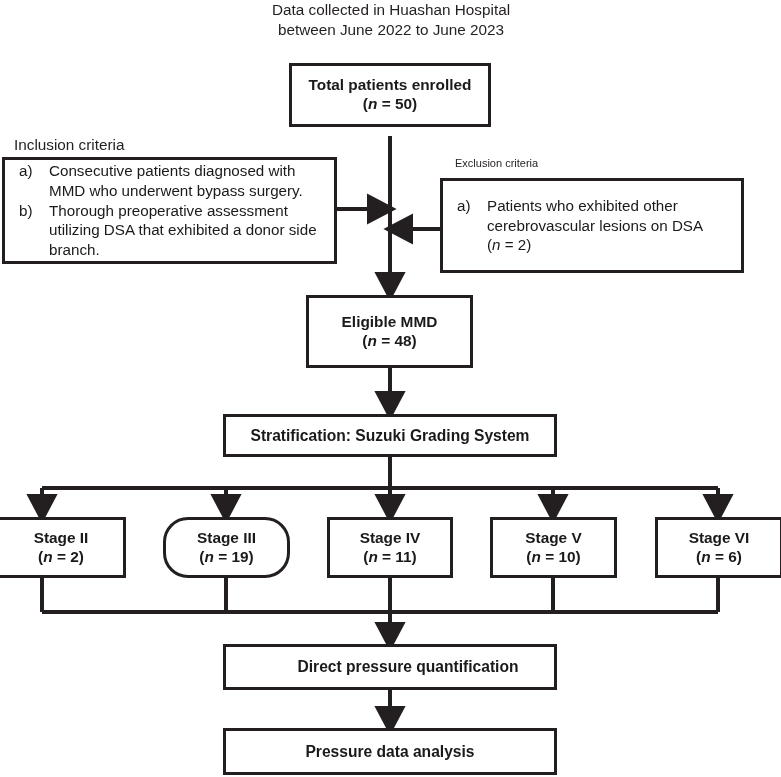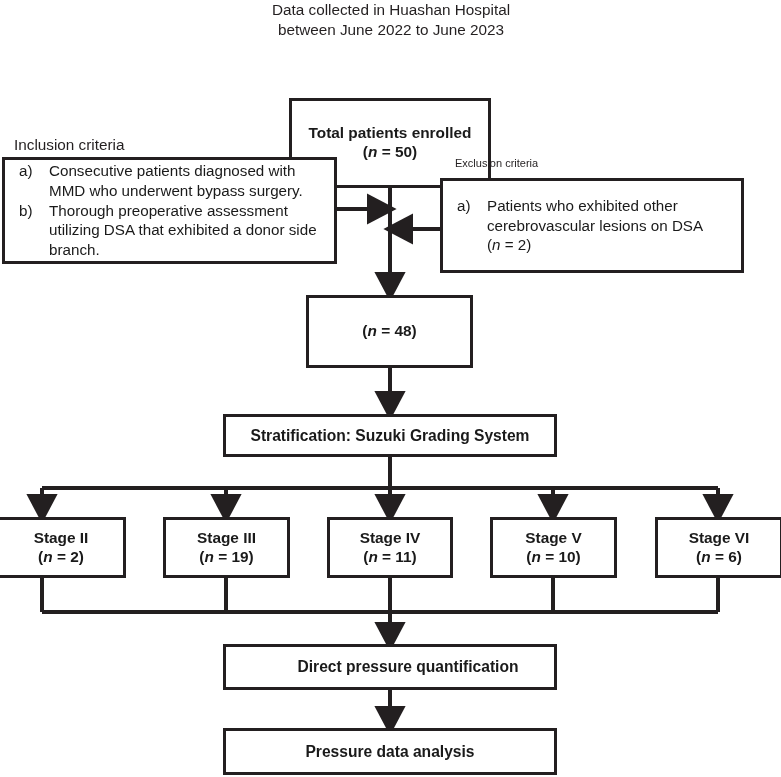--- a/index.html
+++ b/index.html
@@ -13,42 +13,42 @@
   .node .inner{width:100%;padding:0 4px;}
   .bold{font-weight:bold;}
   .ln{display:block;line-height:1.22;}
   i.n{font-style:italic;}
 
   
   #caption{position:absolute;left:258px;top:0px;width:266px;
            font-size:15.3px;line-height:1.33;text-align:center;color:#231f20;}
 
   
-  #total{left:289px;top:63px;width:202px;height:90px;font-size:15.4px;margin-top:35px;}
+  #total{left:289px;top:63px;width:202px;height:64px;font-size:15.4px;}
   #eligible{left:306px;top:295px;width:167px;height:73px;font-size:15.4px;}
   #strat{left:223px;top:414px;width:334px;height:43px;font-size:15.6px;}
   #dpq{left:223px;top:644px;width:334px;height:46px;font-size:15.6px;padding-left:36px;}
   #pda{left:223px;top:728px;width:334px;height:47px;font-size:15.6px;}
 
   
   #inc-label{position:absolute;left:14px;top:136px;font-size:15.3px;color:#231f20;}
   #exc-label{position:absolute;left:455px;top:157px;font-size:11px;color:#231f20;}
   #inc-box{left:2px;top:157px;width:335px;height:107px;font-size:15.2px;
            justify-content:flex-start;}
   #exc-box{left:440px;top:178px;width:304px;height:95px;font-size:15.2px;
            justify-content:flex-start;}
   .crit{display:block;text-align:left;padding-left:14px;padding-right:6px;}
   .crit .row{display:flex;line-height:1.30;}
   .crit .mk{width:30px;flex:0 0 30px;}
   .crit .tx{flex:1 1 auto;}
 
   
   .stage{top:517px;height:61px;font-size:15.4px;}
   #st2{left:-4px;width:130px;}
-  #st3{left:163px;width:127px;}
+  #st3{left:163px;width:127px;border-radius:25px;}
   #st4{left:327px;width:126px;}
   #st5{left:490px;width:127px;}
   #st6{left:655px;width:128px;}
 </style>
 </head>
 <body>
 
 <svg id="flow" viewBox="0 0 781 777" xmlns="http://www.w3.org/2000/svg">
   <defs>
     <marker id="ah" markerWidth="9" markerHeight="9" refX="4.2" refY="4.5" orient="auto" markerUnits="strokeWidth">
@@ -115,20 +115,21 @@
     <div class="row">
       <span class="mk">a)</span>
       <span class="tx"><span>Patients who exhibited other cerebrovascular lesions on DSA</span><br><span>(</span><i class="n">n</i><span> = 2)</span></span>
     </div>
   </div>
 </div>
 <div id="exc-label">Exclusion criteria</div>
 
 <div class="node" id="eligible">
   <div class="inner bold">
+    <span class="ln">Eligible MMD</span>
     <span class="ln"><span>(</span><i class="n">n</i><span> = 48)</span></span>
   </div>
 </div>
 
 <div class="node" id="strat">
   <div class="inner bold"><span>Stratification: Suzuki Grading System</span></div>
 </div>
 
 <div class="node stage" id="st2">
   <div class="inner bold">

